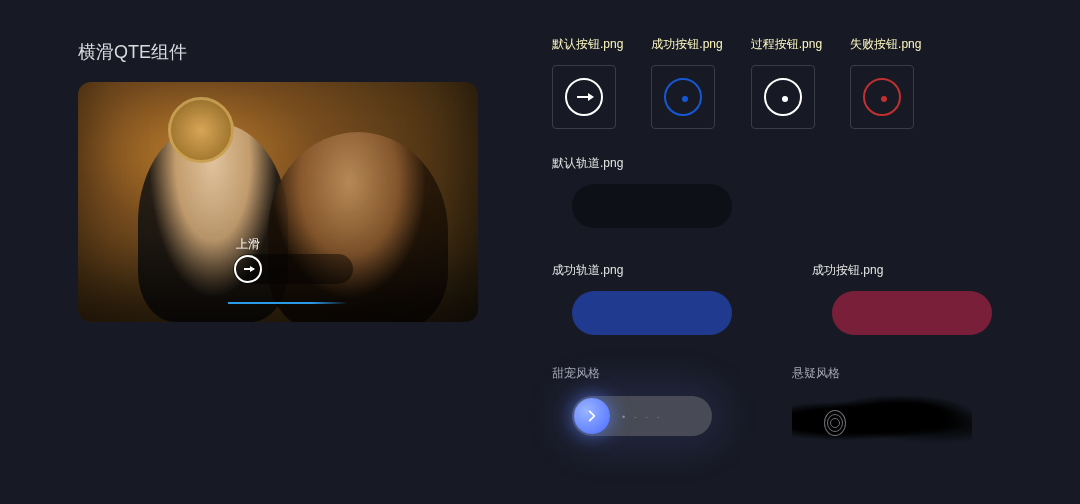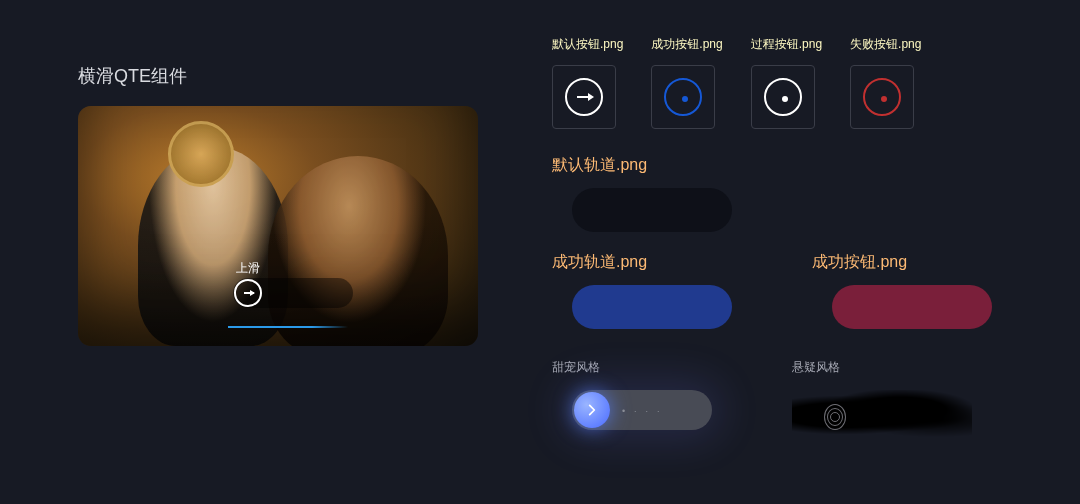--- a/index.html
+++ b/index.html
@@ -8,21 +8,21 @@
       height: 504px;
       background: #171a24;
       font-family: -apple-system, BlinkMacSystemFont, "PingFang SC", "Microsoft YaHei", sans-serif;
       color: #c8cad0;
       overflow: hidden;
       position: relative;
     }
     .left-panel {
       position: absolute;
       left: 78px;
-      top: 64px;
+      top: 40px;
       width: 372px;
     }
     .component-title {
       font-size: 18px;
       color: #d9dbe0;
       margin-bottom: 18px;
       font-weight: 400;
     }
     .preview-box {
       width: 400px;
@@ -196,34 +196,34 @@
       left: 16px; top: 16px;
       width: 6px; height: 6px;
       background: #c13030;
       border-radius: 50%;
     }
 
     .track-section {
       margin-top: 26px;
     }
     .track-label {
-      font-size: 16px;
-      color: #fdba74;
+      font-size: 12px;
+      color: #e5e5e5;
       margin-bottom: 12px;
     }
     .track-default {
       width: 160px; height: 44px;
       background: #0e1018;
       border-radius: 22px;
       margin-left: 20px;
     }
     .track-pair {
       display: flex;
       gap: 80px;
-      margin-top: 20px;
+      margin-top: 34px;
     }
     .track-col { }
     .track-success {
       width: 160px; height: 44px;
       background: #203a8f;
       border-radius: 22px;
       margin-left: 20px;
     }
     .track-fail {
       width: 160px; height: 44px;

